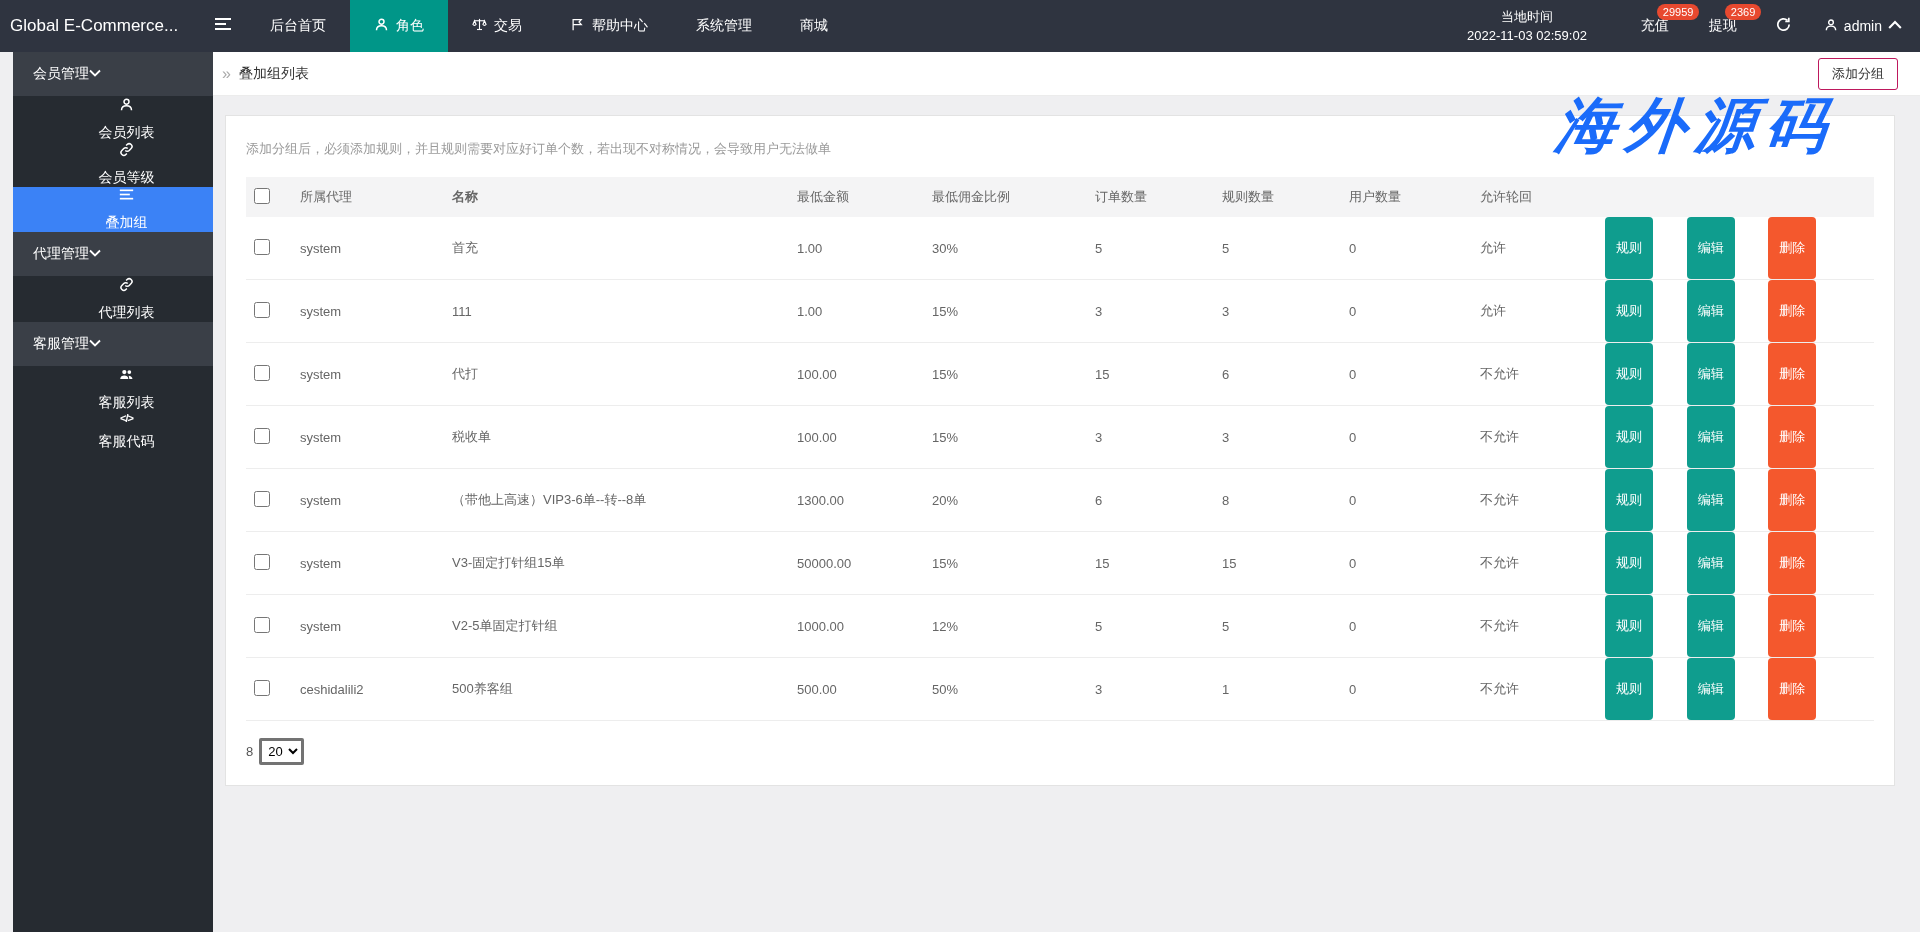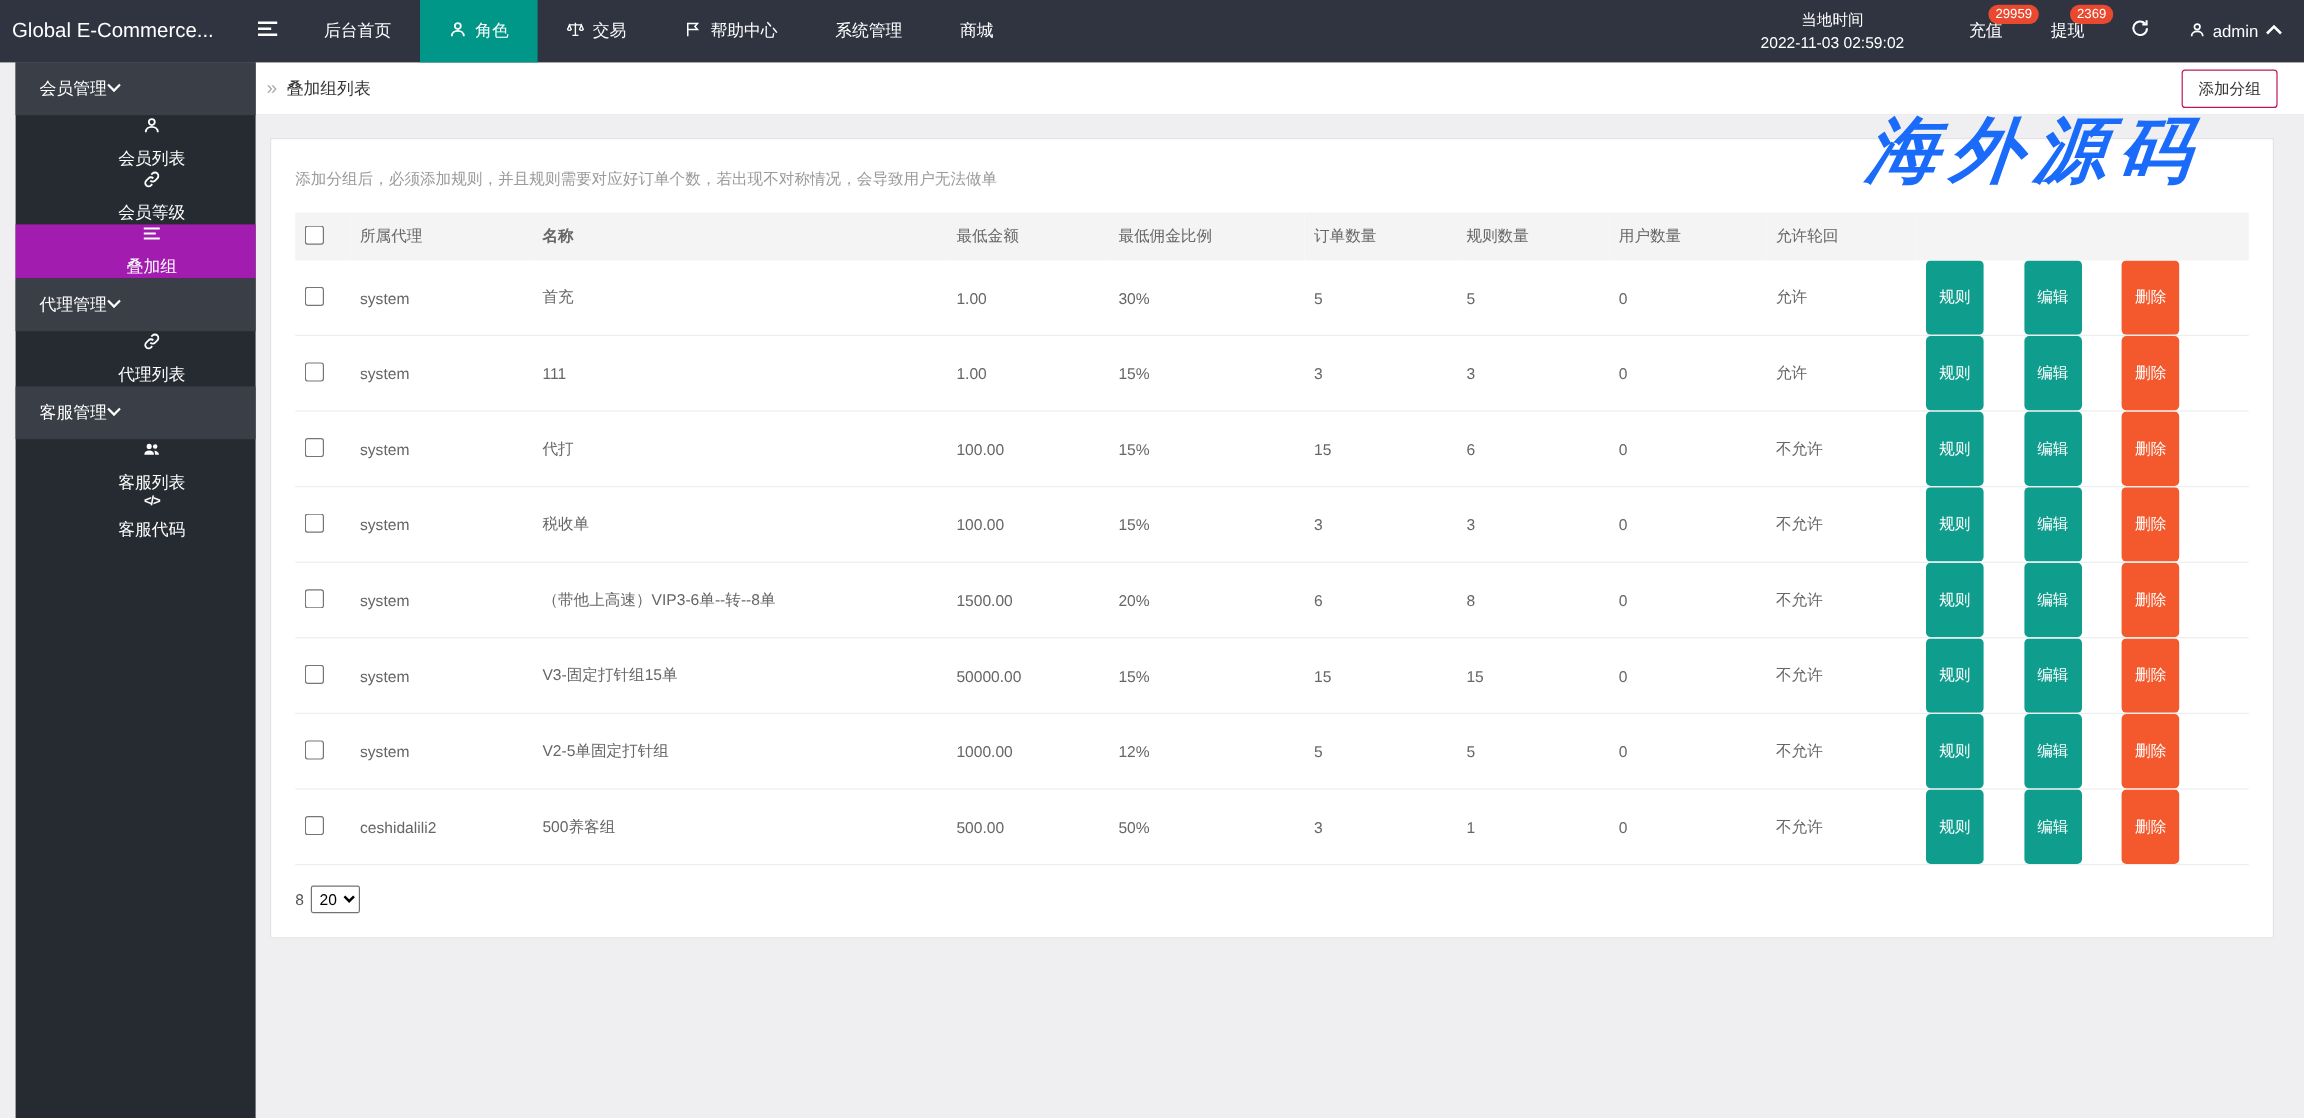--- a/index.html
+++ b/index.html
@@ -30,21 +30,21 @@
   .admin-box svg { width:14px; height:14px; }
 
   
   .sidebar { position:absolute; top:52px; left:13px; width:200px; bottom:0;
     background:#262b31; z-index:10; }
   .side-group-header { height:44px; background:#3a3f47; color:#fff; display:flex;
     align-items:center; padding:0 20px; font-size:14px; cursor:pointer; margin-bottom:1px; }
   .side-group-header svg { margin-left:auto; width:12px; height:12px; }
   .side-item { height:45px; display:flex; align-items:center; gap:9px;
     padding-left:27px; color:#fefefe; font-size:14px; cursor:pointer;flex-direction:column; }
-  .side-item.active { background:#a21caf; }
+  .side-item.active { background:#3b82f6; }
   .side-item svg { width:15px; height:15px; flex:0 0 auto; }
   .code-glyph { font-size:11px; font-weight:bold; letter-spacing:-1px; }
 
   
   .main { position:absolute; top:52px; left:200px; right:0; bottom:0; background:#efeff1; }
   .breadcrumb-bar { height:44px; background:#fff; border-bottom:1px solid #ececec;
     display:flex; align-items:center; padding:0 22px; }
   .bc-arrows { color:#aaa; font-size:16px; margin-right:8px; }
   .bc-title { color:#333; font-size:14px; }
   .add-group-btn { margin-left:auto; background:#fff; border:1px solid #be185d;
@@ -71,21 +71,21 @@
   .col-loop { width:125px; }
   .cb { width:16px; height:16px; accent-color:#009688; cursor:pointer; }
   .act-btn { display:inline-block; border:none; color:#fff; font-size:13px;
     padding:22px 11px; border-radius:4px; margin-right:30px; cursor:pointer;
     font-family:inherit; }
   .act-teal { background:#0f9d8e; }
   .act-orange { background:#f4582d; }
 
   .pagination { margin-top:17px; display:flex; align-items:center; gap:6px;
     color:#555; font-size:13px; }
-  .page-size { font-size:13px; padding:2px 2px; border:1px solid #737373;
+  .page-size { font-size:13px; padding:2px 2px; border:3px solid #737373;
     border-radius:2px; background:#fff; cursor:pointer; }
 
   
   .watermark { position:absolute; top:86px; left:1556px; z-index:40;
     font-family:"DejaVu Serif",serif; font-style:italic; font-weight:bold;
     font-size:60px; color:#1a6bfa; letter-spacing:10px; pointer-events:none;
     transform:skewX(-6deg); white-space:nowrap; }
 </style>
 </head>
 <body>
@@ -356,21 +356,21 @@
     <td>
       <button class="act-btn act-teal">规则</button>
       <button class="act-btn act-teal">编辑</button>
       <button class="act-btn act-orange">删除</button>
     </td>
   </tr>
             <tr>
     <td><input type="checkbox" class="cb" style=""></td>
     <td>system</td>
     <td>（带他上高速）VIP3-6单--转--8单</td>
-    <td>1500.00</td>
+    <td>1300.00</td>
     <td>20%</td>
     <td>6</td>
     <td>8</td>
     <td>0</td>
     <td>不允许</td>
     <td>
       <button class="act-btn act-teal">规则</button>
       <button class="act-btn act-teal">编辑</button>
       <button class="act-btn act-orange">删除</button>
     </td>

